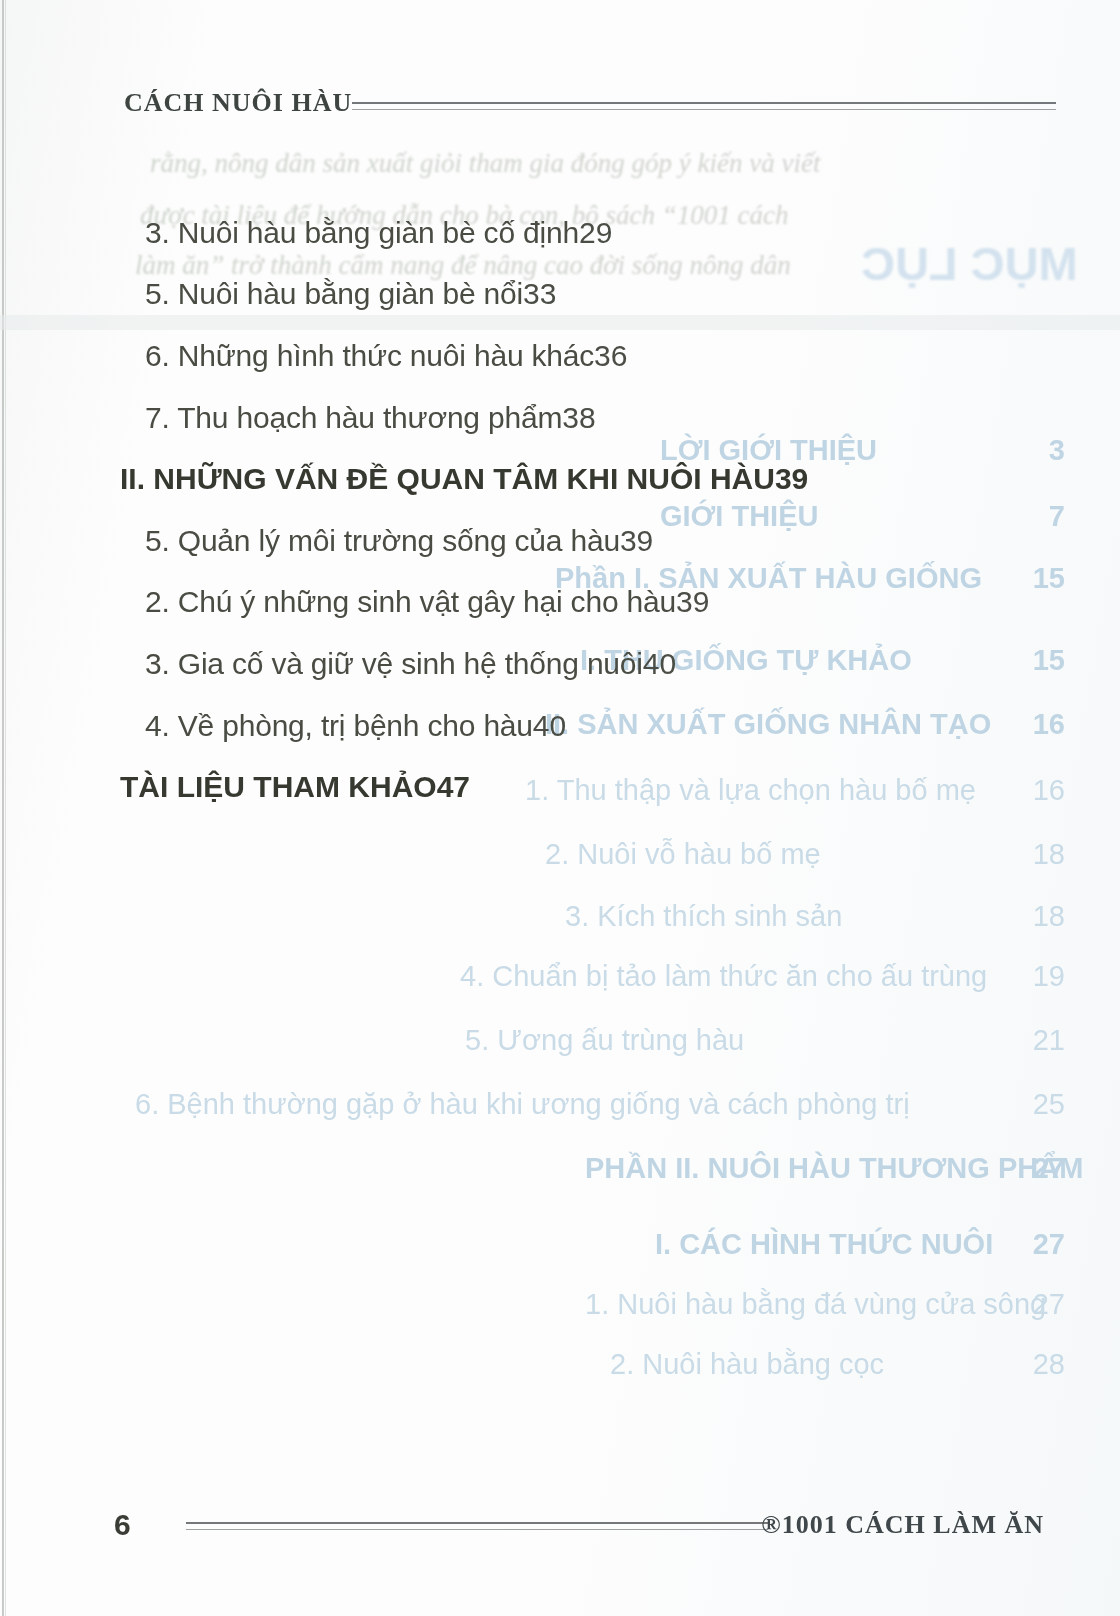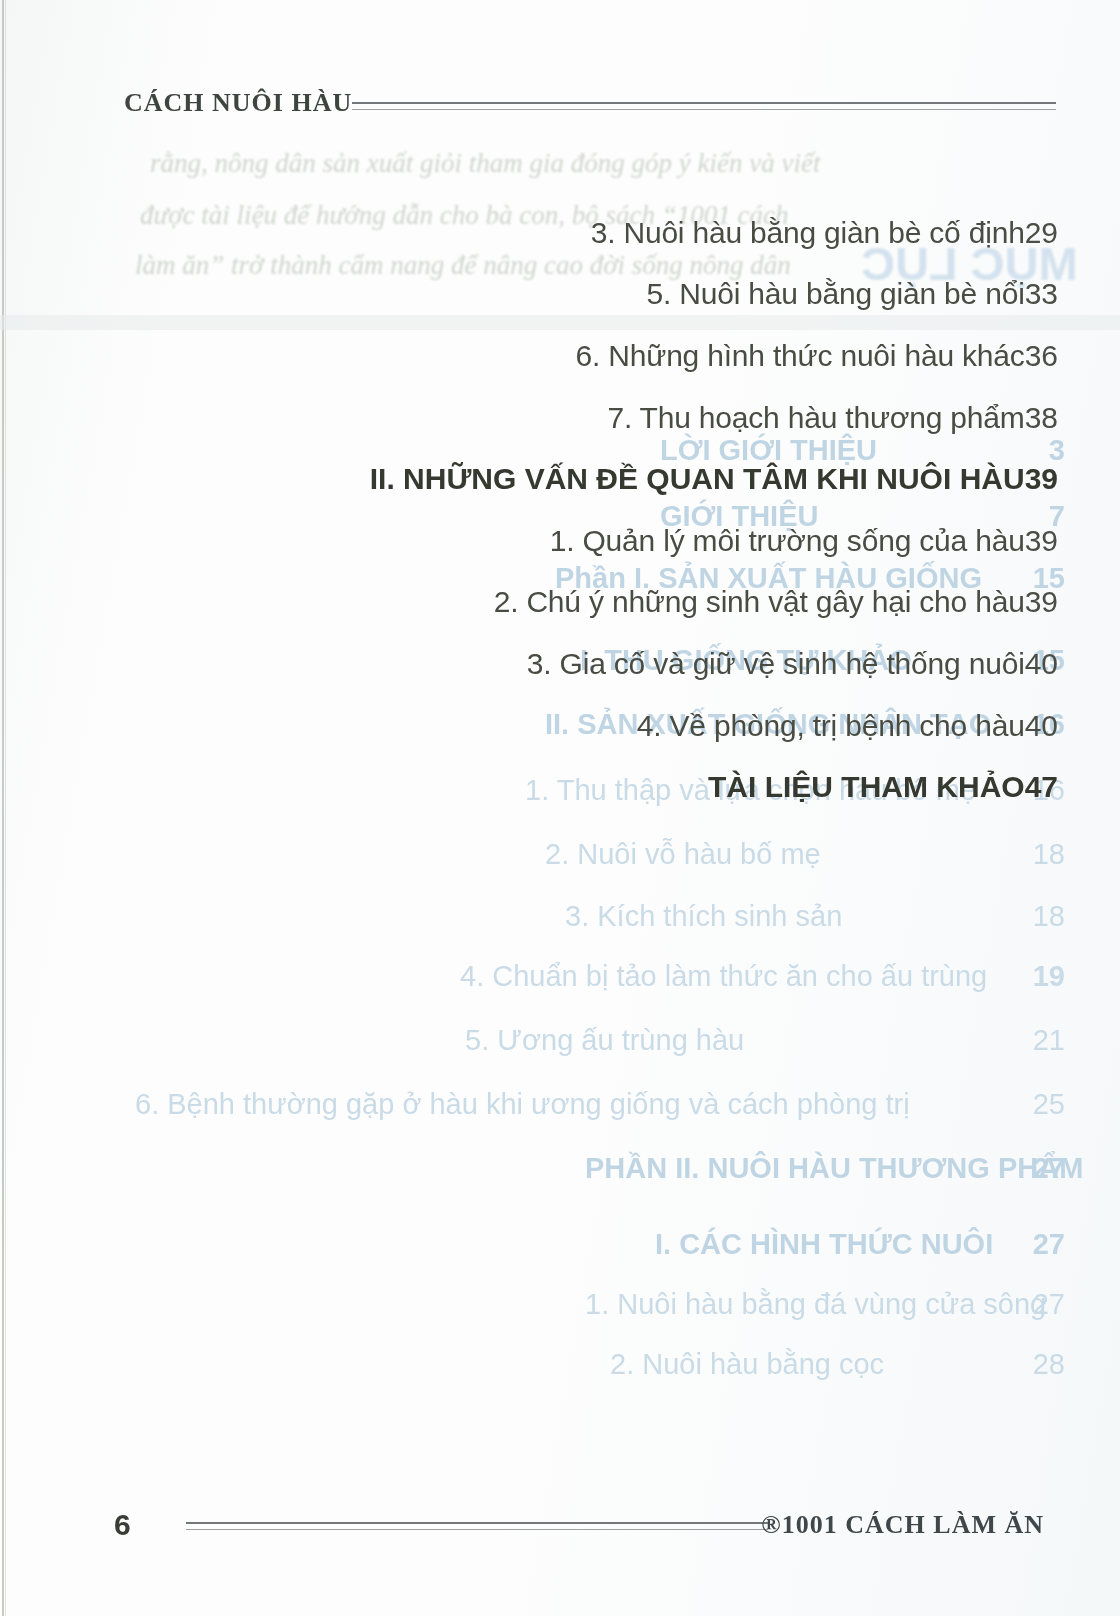--- a/index.html
+++ b/index.html
@@ -20,21 +20,21 @@
   .htitle{
     position:absolute;left:124px;top:88px;
     font-family:"Liberation Serif","DejaVu Serif",serif;
     font-weight:bold;font-size:26px;letter-spacing:1px;color:#3e4541;white-space:nowrap;
   }
   .dline{position:absolute;height:5px;border-top:2px solid #74787a;border-bottom:1px solid #9da1a2;}
   .hline{left:352px;width:704px;top:102px;}
 
   
   .toc{position:absolute;left:120px;top:202px;width:938px;}
-  .trow{height:61.6px;display:flex;justify-content:flex-end;align-items:center;}
+  .trow{height:61.6px;display:flex;justify-content:flex-start;align-items:center;}
   .tlabel{font-size:30px;color:#494c43;letter-spacing:-0.2px;white-space:nowrap;}
   .trow.item .tlabel{padding-left:25px;}
   .trow.section .tlabel{font-weight:bold;color:#363930;letter-spacing:0;}
   .tpage{font-size:30px;color:#4b4e46;}
   .trow.section .tpage{font-weight:bold;color:#363930;}
 
   
   .fnum{position:absolute;left:114px;top:1508px;font-size:30px;font-weight:bold;color:#3a3d35;}
   .fline{left:186px;width:582px;top:1522px;}
   .fseries{
@@ -86,21 +86,21 @@
         <div class="bleed-num strong" style="top: 644px;">15</div>
         <div class="bleed-row strong" style="top: 708px; left: 545px;">II. SẢN XUẤT GIỐNG NHÂN TẠO</div>
         <div class="bleed-num strong" style="top: 708px;">16</div>
         <div class="bleed-row" style="top: 774px; left: 525px;">1. Thu thập và lựa chọn hàu bố mẹ</div>
         <div class="bleed-num" style="top: 774px;">16</div>
         <div class="bleed-row" style="top: 838px; left: 545px;">2. Nuôi vỗ hàu bố mẹ</div>
         <div class="bleed-num" style="top: 838px;">18</div>
         <div class="bleed-row" style="top: 900px; left: 565px;">3. Kích thích sinh sản</div>
         <div class="bleed-num" style="top: 900px;">18</div>
         <div class="bleed-row" style="top: 960px; left: 460px;">4. Chuẩn bị tảo làm thức ăn cho ấu trùng</div>
-        <div class="bleed-num" style="top: 960px; font-weight: bold;">19</div>
+        <div class="bleed-num" style="top: 960px;">19</div>
         <div class="bleed-row" style="top: 1024px; left: 465px;">5. Ương ấu trùng hàu</div>
         <div class="bleed-num" style="top: 1024px;">21</div>
         <div class="bleed-row" style="top: 1088px; left: 135px;">6. Bệnh thường gặp ở hàu khi ương giống và cách phòng trị</div>
         <div class="bleed-num" style="top: 1088px;">25</div>
         <div class="bleed-row strong" style="top: 1152px; left: 585px;">PHẦN II. NUÔI HÀU THƯƠNG PHẨM</div>
         <div class="bleed-num strong" style="top: 1152px;">27</div>
         <div class="bleed-row strong" style="top: 1228px; left: 655px;">I. CÁC HÌNH THỨC NUÔI</div>
         <div class="bleed-num strong" style="top: 1228px;">27</div>
         <div class="bleed-row" style="top: 1288px; left: 585px;">1. Nuôi hàu bằng đá vùng cửa sông</div>
         <div class="bleed-num" style="top: 1288px;">27</div>
@@ -127,21 +127,21 @@
     </div>
       <div class="trow item">
       <span class="tlabel">7. Thu hoạch hàu thương phẩm</span>
       <span class="tpage">38</span>
     </div>
       <div class="trow section">
       <span class="tlabel">II. NHỮNG VẤN ĐỀ QUAN TÂM KHI NUÔI HÀU</span>
       <span class="tpage">39</span>
     </div>
       <div class="trow item">
-      <span class="tlabel">1. Quản lý môi trường sống của hàu</span>
+      <span class="tlabel">5. Quản lý môi trường sống của hàu</span>
       <span class="tpage">39</span>
     </div>
       <div class="trow item">
       <span class="tlabel">2. Chú ý những sinh vật gây hại cho hàu</span>
       <span class="tpage">39</span>
     </div>
       <div class="trow item">
       <span class="tlabel">3. Gia cố và giữ vệ sinh hệ thống nuôi</span>
       <span class="tpage">40</span>
     </div>

